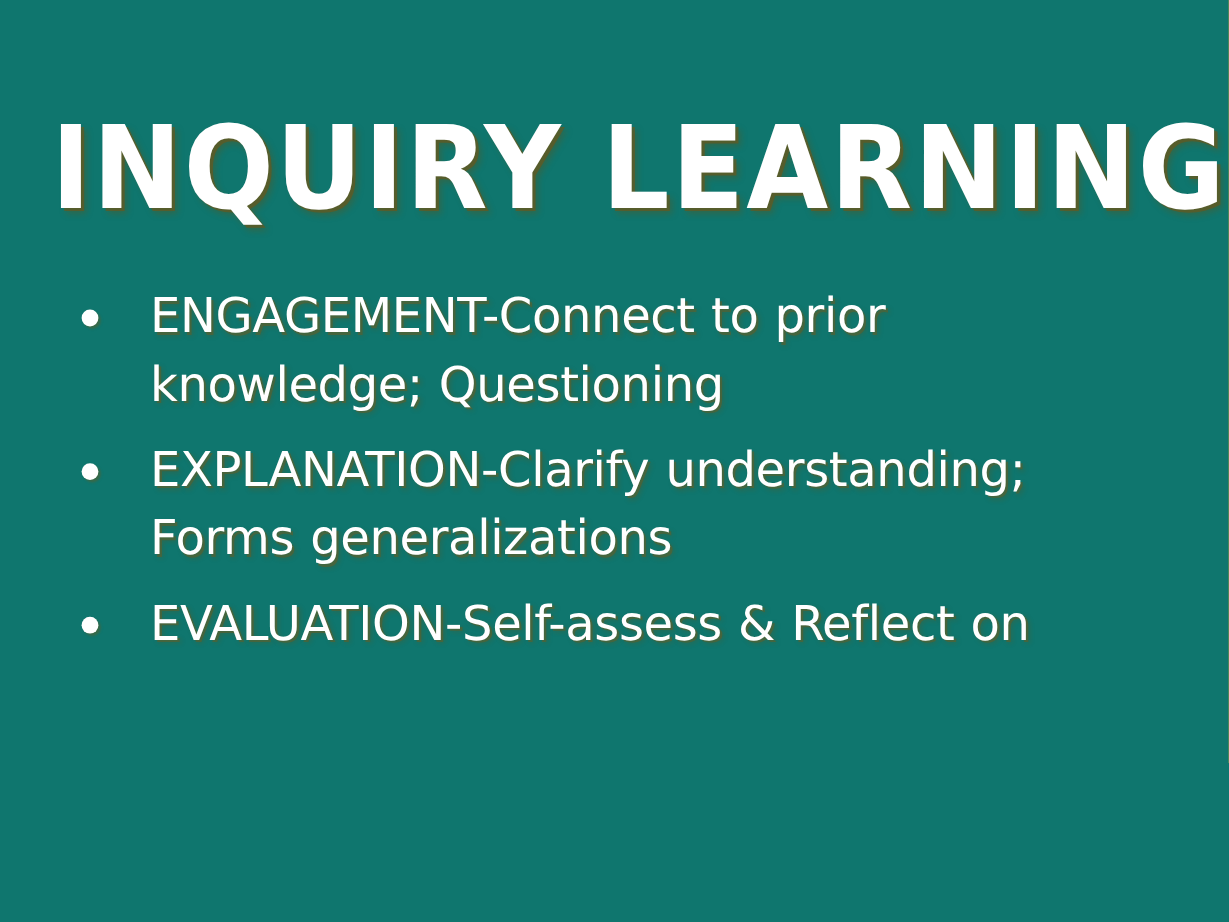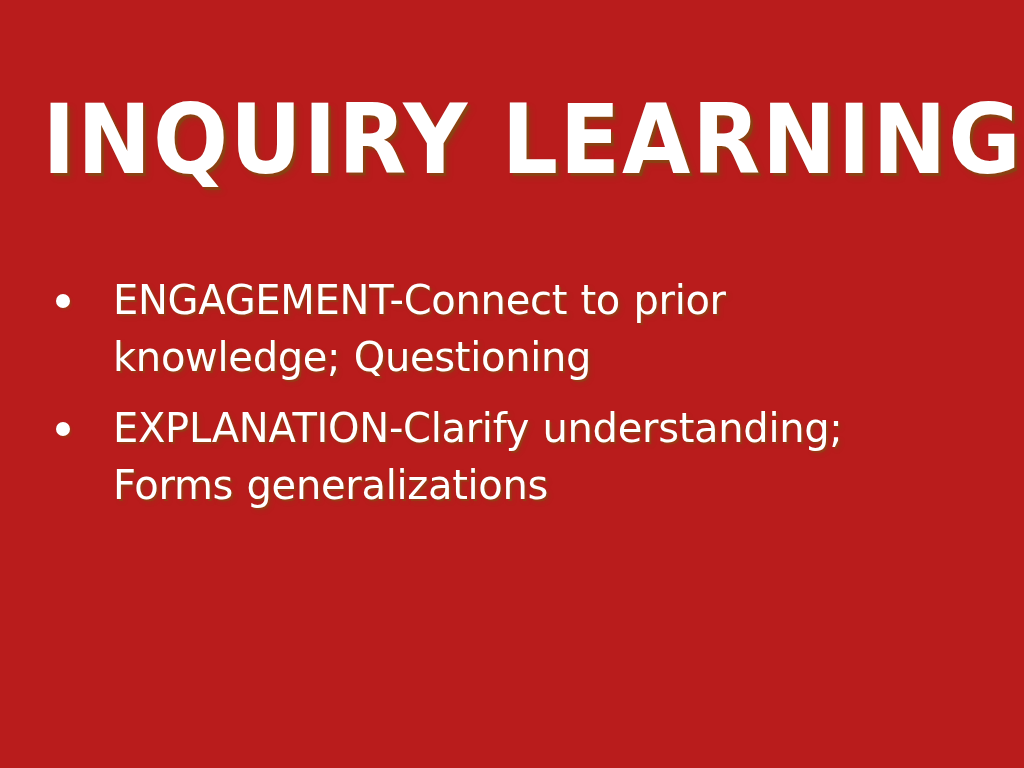--- a/index.html
+++ b/index.html
@@ -11,21 +11,21 @@
     height: 768px;
     overflow: hidden;
     background: #ecb22e;
     font-family: "Liberation Sans", sans-serif;
     position: relative;
   }
 
   #slide {
     position: absolute;
     inset: 0;
-    background: #b91c1c;
+    background: #0f766e;
     overflow: hidden;
     padding-left: 14px;
   }
 
   
   #title-block {
     position: absolute;
     top: 26px;
     left: 0;
     width: 1024px;
@@ -44,23 +44,22 @@
     text-shadow:
       3px 3px 0 rgba(120, 84, 16, 0.55),
       5px 5px 6px rgba(110, 76, 12, 0.35);
     white-space: nowrap;
   }
 
   
   #bullet-list {
     position: absolute;
     top: 236px;
-    left: 56px;
+    left: 68px;
     width: 900px;
-    margin-top: 36px;
   }
   .bullet-row {
     display: flex;
     align-items: flex-start;
     margin-bottom: 14px;
   }
   .bullet-marker {
     flex: 0 0 auto;
     width: 14px;
     height: 14px;
@@ -100,16 +99,20 @@
       <span class="bullet-text">ENGAGEMENT-Connect to prior knowledge; Questioning</span>
     </div>
 
 
     <div class="bullet-row">
       <span class="bullet-marker"></span>
       <span class="bullet-text">EXPLANATION-Clarify understanding; Forms generalizations</span>
     </div>
 
 
+    <div class="bullet-row">
+      <span class="bullet-marker"></span>
+      <span class="bullet-text">EVALUATION-Self-assess &amp; Reflect on</span>
+    </div>
 
   </div>
 
 </div>
 
 </body></html>

